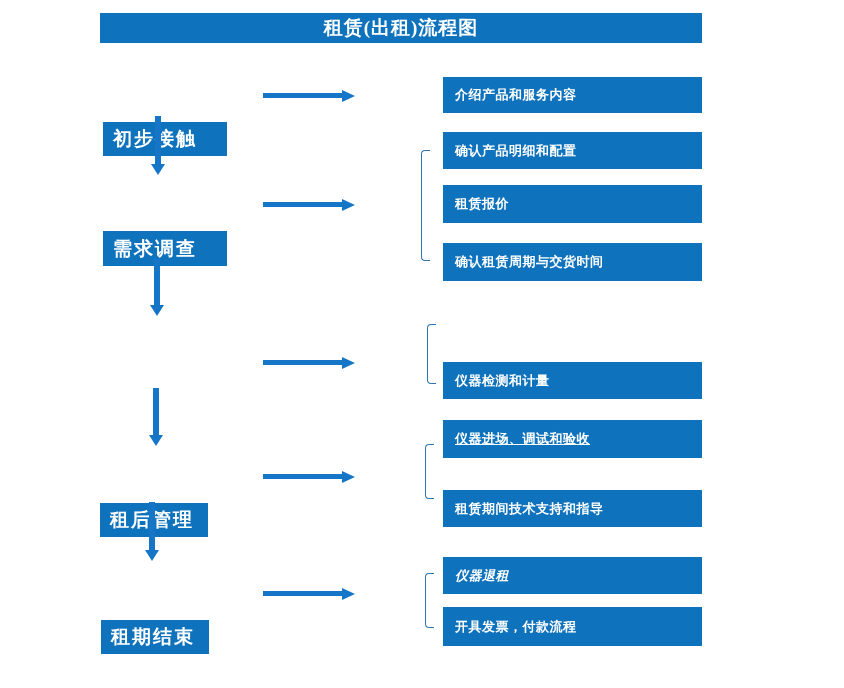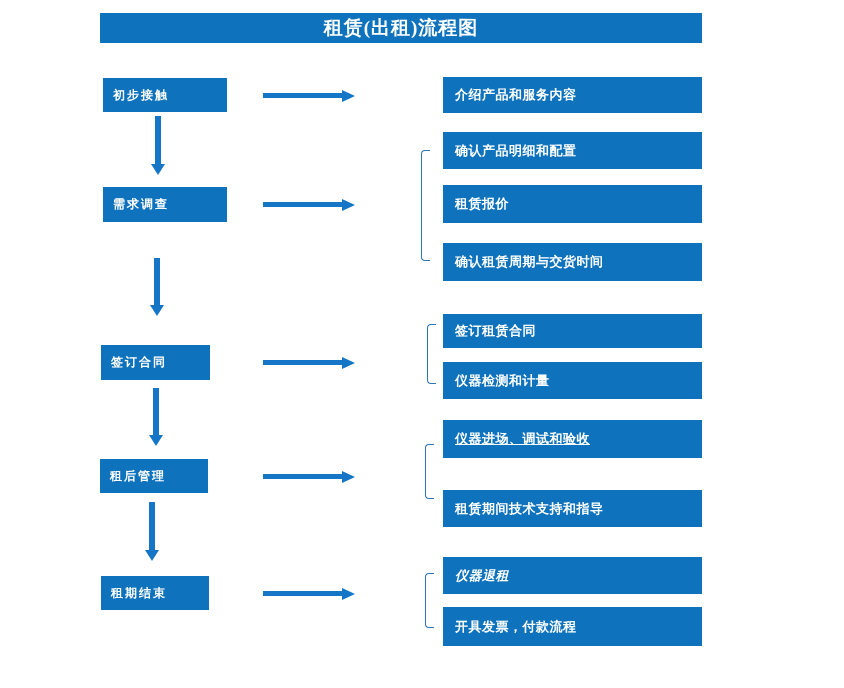--- a/index.html
+++ b/index.html
@@ -12,23 +12,23 @@
   }
   .titlebar{
     position:absolute;left:100px;top:13px;width:602px;height:30px;
     background:var(--box-blue);
     color:#fff;font-weight:bold;font-size:19px;letter-spacing:1px;
     display:flex;align-items:center;justify-content:center;
   }
   .stepbox{
     position:absolute;
     background:var(--box-blue);
-    color:#fff;font-weight:bold;font-size:12px;letter-spacing:2px;
+    color:#fff;font-weight:bold;font-size:19px;letter-spacing:2px;
     display:flex;align-items:center;
-    padding-left:10px;box-sizing:border-box;
+    padding-left:10px;box-sizing:border-box;margin-top:44px;
   }
   .detailbox{
     position:absolute;left:443px;width:259px;
     background:var(--box-blue);
     color:#fff;font-weight:bold;font-size:13px;letter-spacing:0.5px;
     display:flex;align-items:center;
     padding-left:12px;box-sizing:border-box;
     white-space:nowrap;
   }
   .harrow{
@@ -64,21 +64,20 @@
 </style>
 </head>
 <body>
 
 <div class="canvas">
 
   <div class="titlebar">租赁(出租)流程图</div>
 
   <div class="stepbox" style="left:103px;top:78px;width:124px;height:34px;">初步接触</div>
   <div class="stepbox" style="left:103px;top:187px;width:124px;height:35px;">需求调查</div>
-  <div class="stepbox" style="left:101px;top:345px;width:109px;height:35px;">签订合同</div>
   <div class="stepbox" style="left:100px;top:459px;width:108px;height:34px;">租后管理</div>
   <div class="stepbox" style="left:101px;top:576px;width:108px;height:34px;">租期结束</div>
 
   <div class="varrow" style="left:155px;top:116px;height:48px;"></div>
   <div class="varrow" style="left:154px;top:258px;height:47px;"></div>
   <div class="varrow" style="left:153px;top:388px;height:47px;"></div>
   <div class="varrow" style="left:149px;top:502px;height:48px;"></div>
 
   <div class="harrow" style="left:263px;top:93px;"></div>
   <div class="harrow" style="left:263px;top:202px;"></div>
@@ -88,20 +87,19 @@
 
   <div class="bracket" style="left:421px;top:150px;height:111px;"></div>
   <div class="bracket" style="left:427px;top:324px;height:60px;"></div>
   <div class="bracket" style="left:425px;top:444px;height:55px;"></div>
   <div class="bracket" style="left:425px;top:573px;height:55px;"></div>
 
   <div class="detailbox" style="top:77px;height:36px;">介绍产品和服务内容</div>
   <div class="detailbox" style="top:185px;height:38px;">租赁报价</div>
   <div class="detailbox" style="top:132px;height:37px;">确认产品明细和配置</div>
   <div class="detailbox" style="top:243px;height:38px;">确认租赁周期与交货时间</div>
-  <div class="detailbox" style="top:314px;height:34px;">签订租赁合同</div>
   <div class="detailbox" style="top:362px;height:37px;">仪器检测和计量</div>
   <div class="detailbox" style="top:420px;height:38px;text-decoration:underline;">仪器进场、调试和验收</div>
   <div class="detailbox" style="top:490px;height:37px;">租赁期间技术支持和指导</div>
   <div class="detailbox" style="top:557px;height:37px;font-style:italic;">仪器退租</div>
   <div class="detailbox" style="top:607px;height:39px;">开具发票，付款流程</div>
 
 </div>
 
 </body></html>

